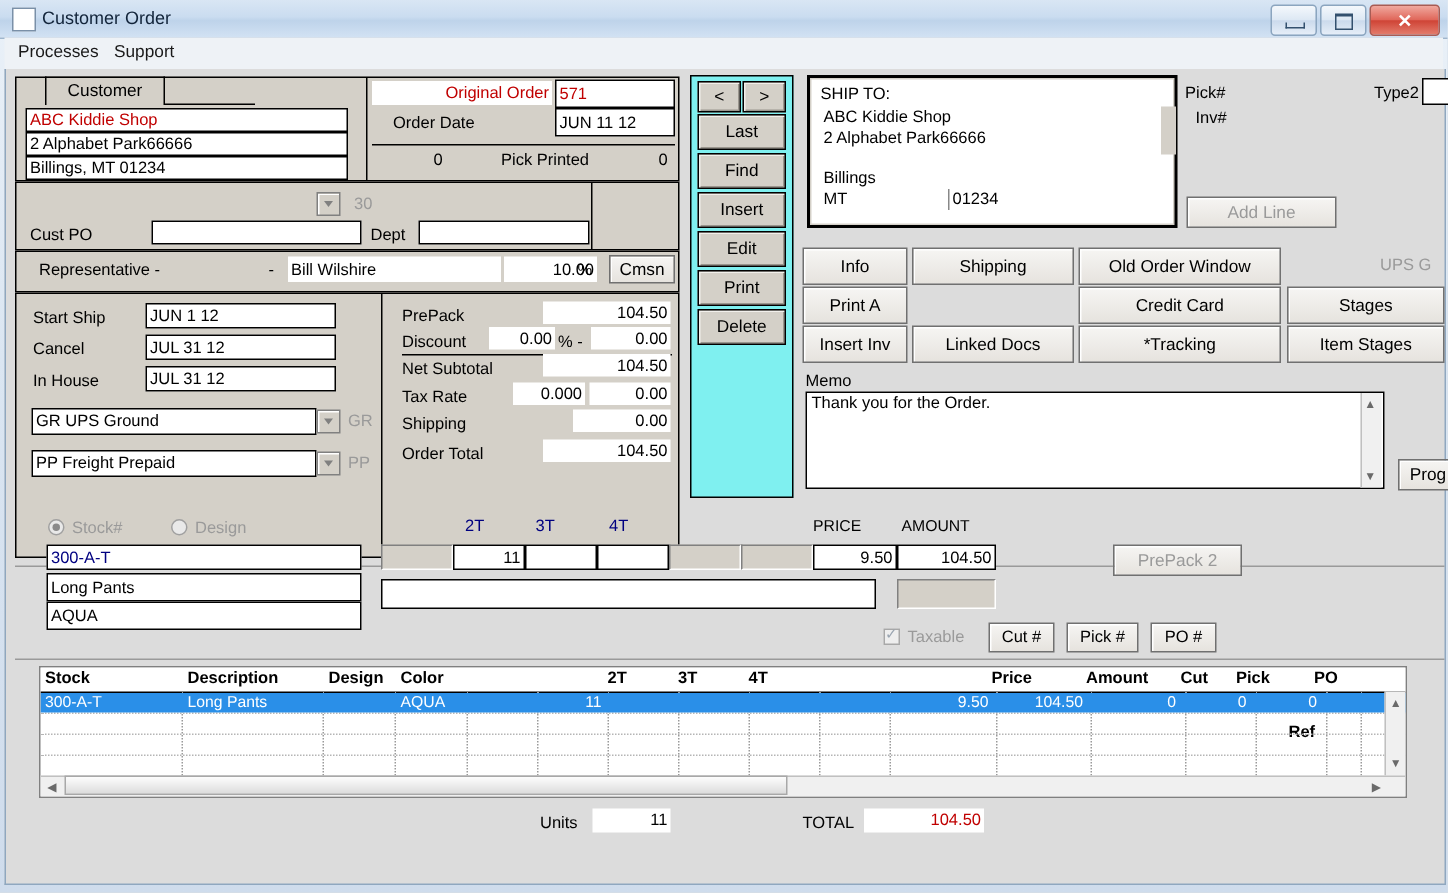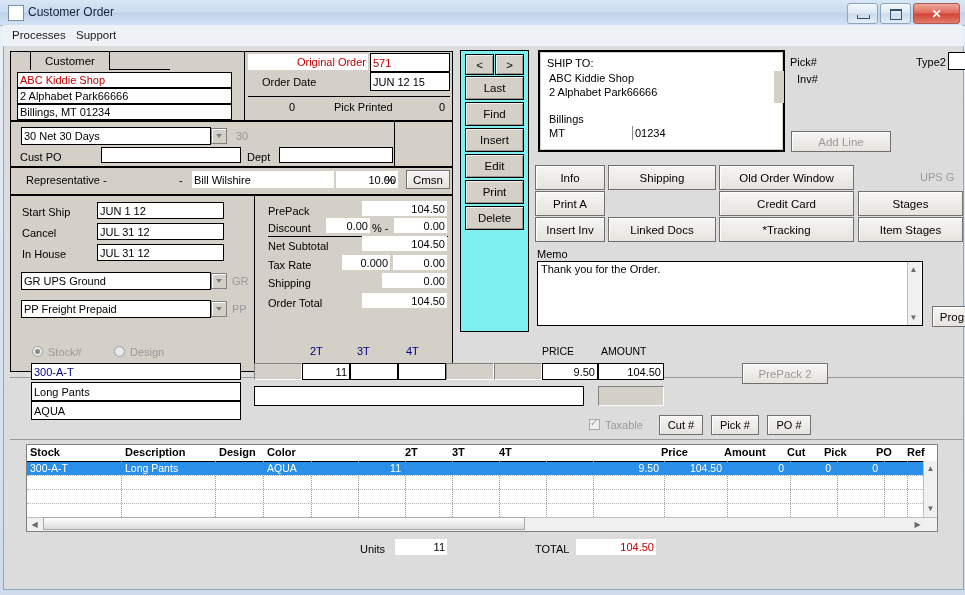--- a/index.html
+++ b/index.html
@@ -152,28 +152,27 @@
     <div class="tab" style="left:26px;top:5px;width:80px;height:19px;">Customer</div>
     <hr class="sep" style="left:106px;top:23px;width:60px;">
     <div class="fld" style="left:13px;top:26px;width:215px;height:16px;color:#c00000;">ABC Kiddie Shop</div>
     <div class="fld" style="left:13px;top:42px;width:215px;height:16px;">2 Alphabet Park66666</div>
     <div class="fld" style="left:13px;top:58px;width:215px;height:16px;">Billings, MT 01234</div>
 
     <div class="vline" style="left:240px;top:6px;height:68px;"></div>
     <div class="fld plain" style="left:244px;top:8px;width:120px;height:16px;background:#fff;justify-content:flex-end;color:#c00000;">Original Order</div>
     <div class="fld redtext" style="left:366px;top:7px;width:80px;height:19px;">571</div>
     <div class="lbl" style="left:258px;top:30px;">Order Date</div>
-    <div class="fld" style="left:366px;top:26px;width:80px;height:19px;">JUN 12 15</div>
+    <div class="fld" style="left:366px;top:26px;width:80px;height:19px;">JUN 11 12</div>
     <hr class="sep" style="left:244px;top:50px;width:202px;">
     <div class="lbl" style="left:285px;top:55px;">0</div>
     <div class="lbl" style="left:330px;top:55px;">Pick Printed</div>
     <div class="lbl" style="left:435px;top:55px;">0</div>
 
     <div class="blk" style="left:6px;top:75px;width:443px;height:46px;"></div>
-    <div class="fld" style="left:17px;top:81px;width:190px;height:18px;">30   Net 30 Days</div>
     <div class="ddbtn" style="left:207px;top:82px;height:16px;"></div>
     <div class="lbl gray" style="left:232px;top:84px;">30</div>
     <div class="vline" style="left:390px;top:76px;height:44px;"></div>
     <div class="lbl" style="left:16px;top:105px;">Cust PO</div>
     <div class="fld" style="left:97px;top:101px;width:140px;height:16px;"></div>
     <div class="lbl" style="left:243px;top:105px;">Dept</div>
     <div class="fld" style="left:275px;top:101px;width:114px;height:16px;"></div>
 
     <div class="blk" style="left:6px;top:121px;width:443px;height:28px;"></div>
     <div class="lbl" style="left:22px;top:128px;">Representative -</div>
@@ -312,21 +311,21 @@
         <div class="gh" style="left:192px;">Design</div>
         <div class="gh" style="left:240px;">Color</div>
         <div class="gh" style="left:378px;">2T</div>
         <div class="gh" style="left:425px;">3T</div>
         <div class="gh" style="left:472px;">4T</div>
         <div class="gh" style="left:634px;">Price</div>
         <div class="gh" style="left:697px;">Amount</div>
         <div class="gh" style="left:760px;">Cut</div>
         <div class="gh" style="left:797px;">Pick</div>
         <div class="gh" style="left:849px;">PO</div>
-        <div class="gh" style="left:880px;">Ref</div>
+        <div class="gh" style="left:832px;margin-top:36px;">Ref</div>
       </div>
 
       <div class="gvline" style="left:94px;top:16px;height:56px;"></div>
       <div class="gvline" style="left:188px;top:16px;height:56px;"></div>
       <div class="gvline" style="left:236px;top:16px;height:56px;"></div>
       <div class="gvline" style="left:284px;top:16px;height:56px;"></div>
       <div class="gvline" style="left:331px;top:16px;height:56px;"></div>
       <div class="gvline" style="left:378px;top:16px;height:56px;"></div>
       <div class="gvline" style="left:425px;top:16px;height:56px;"></div>
       <div class="gvline" style="left:472px;top:16px;height:56px;"></div>

